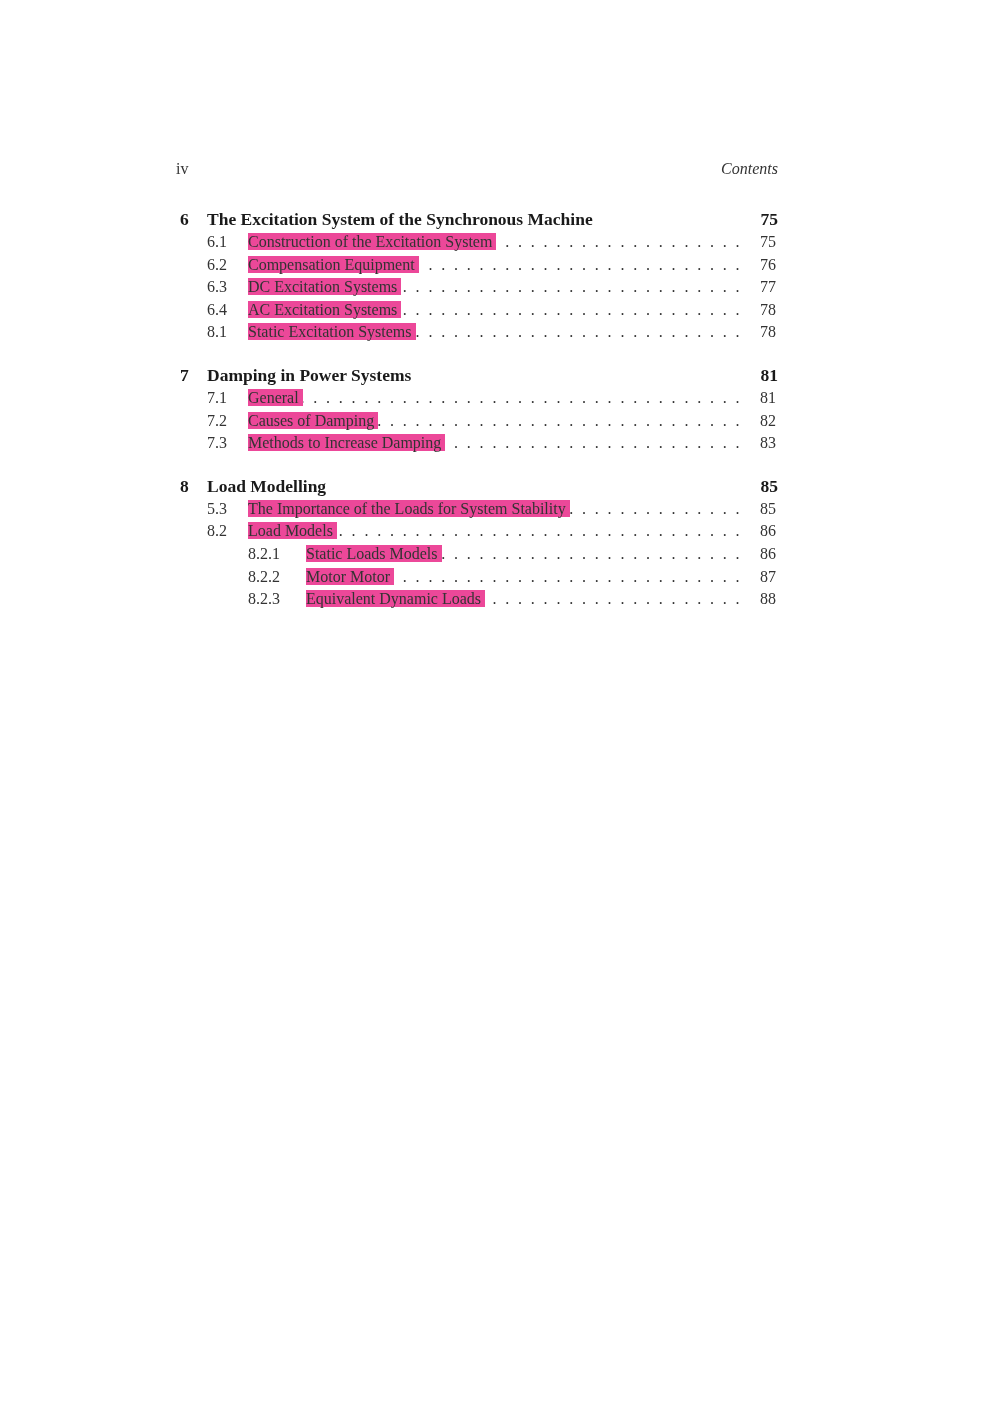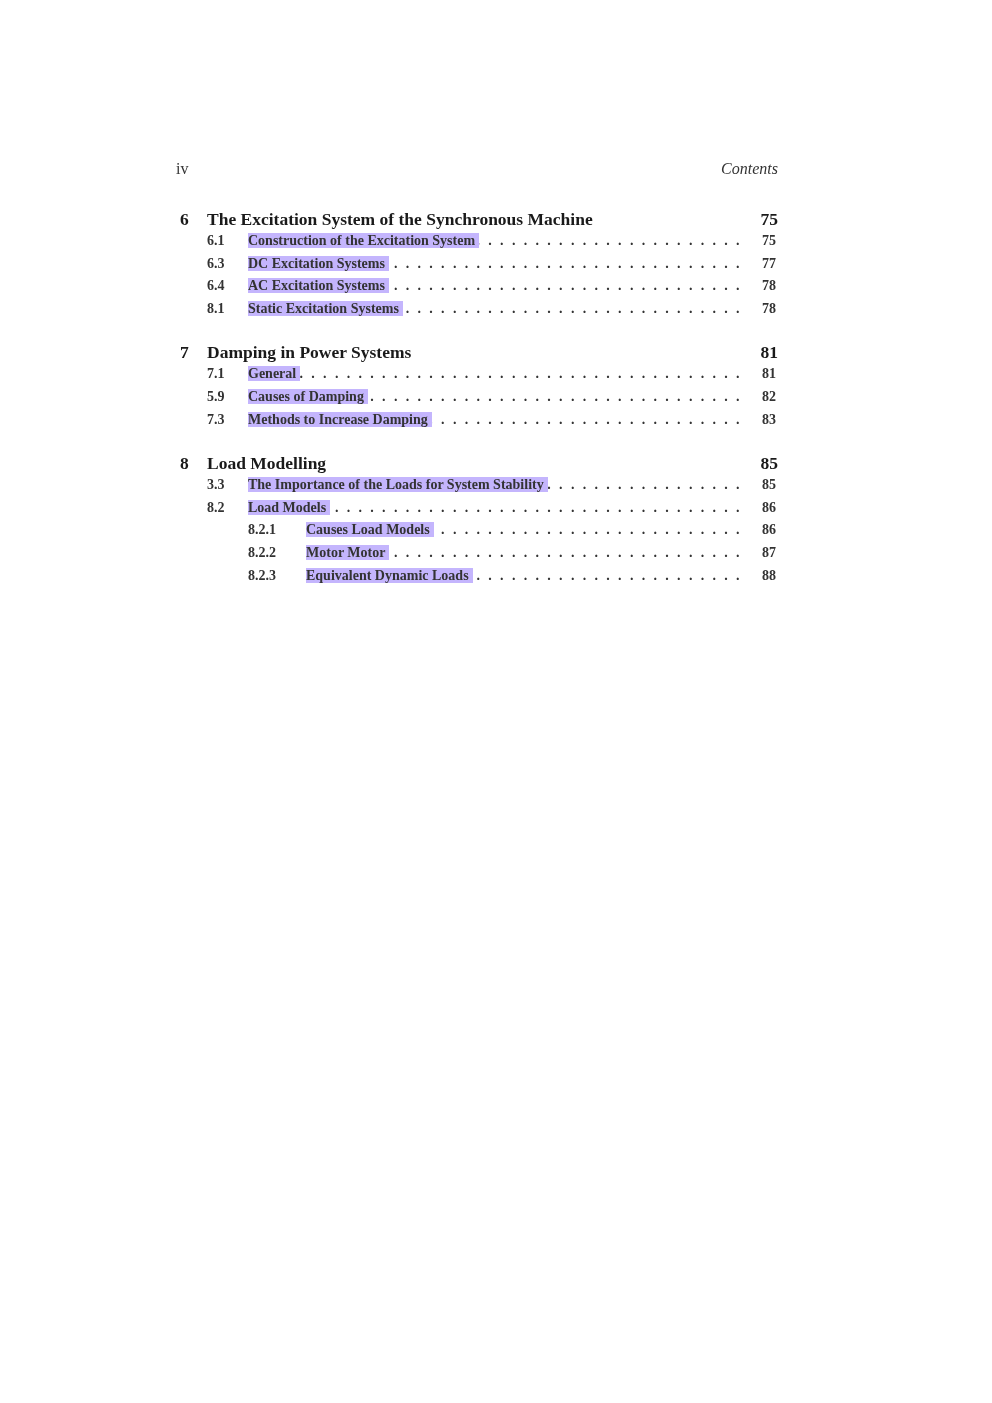--- a/index.html
+++ b/index.html
@@ -7,26 +7,26 @@
          font-family:"Liberation Serif","DejaVu Serif",serif; color:#1a1a1a; }
   .page { position:absolute; left:0; top:0; width:864px; height:1403px; }
   .header { position:absolute; top:160px; left:176px; width:602px; height:22px; font-size:16px; color:#333; }
   .header .pno { position:absolute; left:0; top:0; }
   .header .title { position:absolute; right:0; top:0; font-style:italic; }
   .toc { position:absolute; left:176px; top:209px; width:602px; }
   .chap { position:relative; height:24px; font-weight:bold; font-size:17.5px; margin-top:0; }
   .chap .num { position:absolute; left:4px; top:0; }
   .chap .ttl { position:absolute; left:31px; top:0; white-space:nowrap; }
   .chap .pg { position:absolute; right:0; top:0; }
-  .sec { position:relative; height:22.6px; font-size:14px; color:#333;font-weight:bold; }
+  .sec { position:relative; height:22.6px; font-size:16px; color:#333; }
   .sec .num { position:absolute; left:31px; top:0; }
   .sec .ttl { position:absolute; left:72px; top:0; right:36px; white-space:nowrap; overflow:hidden; }
   .sub .num { left:72px; }
   .sub .ttl { left:130px; }
-  .sec .ttl span.t { background:#c4b5fd; padding-right:4px; position:relative; z-index:1;margin-top:18px; }
+  .sec .ttl span.t { background:#ec4899; padding-right:4px; position:relative; z-index:1;margin-top:18px; }
   .sec .ttl::after { content:". . . . . . . . . . . . . . . . . . . . . . . . . . . . . . . . . . . . . . . . . . . . . . . . . . . . . . . ."; position:absolute; right:0; top:0; letter-spacing:2.4px; white-space:nowrap; }
   .sec .pg { position:absolute; right:2px; top:0; }
   .gap { height:19px; }
 </style>
 </head>
 <body>
 
 <div class="page">
   <div class="header">
     <span class="pno">iv</span>
@@ -37,20 +37,25 @@
 
     <div class="chap">
       <span class="num">6</span>
       <span class="ttl">The Excitation System of the Synchronous Machine</span>
       <span class="pg">75</span>
     </div>
     <div class="sec">
       <span class="num">6.1</span>
       <span class="ttl"><span class="t">Construction of the Excitation System</span></span>
       <span class="pg">75</span>
+    </div>
+    <div class="sec">
+      <span class="num">6.2</span>
+      <span class="ttl"><span class="t">Compensation Equipment</span></span>
+      <span class="pg">76</span>
     </div>
     <div class="sec">
       <span class="num">6.3</span>
       <span class="ttl"><span class="t">DC Excitation Systems</span></span>
       <span class="pg">77</span>
     </div>
     <div class="sec">
       <span class="num">6.4</span>
       <span class="ttl"><span class="t">AC Excitation Systems</span></span>
       <span class="pg">78</span>
@@ -67,50 +72,50 @@
       <span class="num">7</span>
       <span class="ttl">Damping in Power Systems</span>
       <span class="pg">81</span>
     </div>
     <div class="sec">
       <span class="num">7.1</span>
       <span class="ttl"><span class="t">General</span></span>
       <span class="pg">81</span>
     </div>
     <div class="sec">
-      <span class="num">5.9</span>
+      <span class="num">7.2</span>
       <span class="ttl"><span class="t">Causes of Damping</span></span>
       <span class="pg">82</span>
     </div>
     <div class="sec">
       <span class="num">7.3</span>
       <span class="ttl"><span class="t">Methods to Increase Damping</span></span>
       <span class="pg">83</span>
     </div>
 
     <div class="gap"></div>
 
     <div class="chap">
       <span class="num">8</span>
       <span class="ttl" style="font-weight:bold;">Load Modelling</span>
       <span class="pg">85</span>
     </div>
     <div class="sec">
-      <span class="num">3.3</span>
+      <span class="num">5.3</span>
       <span class="ttl"><span class="t">The Importance of the Loads for System Stability</span></span>
       <span class="pg">85</span>
     </div>
     <div class="sec">
       <span class="num">8.2</span>
       <span class="ttl"><span class="t">Load Models</span></span>
       <span class="pg">86</span>
     </div>
     <div class="sec sub">
       <span class="num">8.2.1</span>
-      <span class="ttl"><span class="t">Causes Load Models</span></span>
+      <span class="ttl"><span class="t">Static Loads Models</span></span>
       <span class="pg">86</span>
     </div>
     <div class="sec sub">
       <span class="num">8.2.2</span>
       <span class="ttl"><span class="t">Motor Motor</span></span>
       <span class="pg">87</span>
     </div>
     <div class="sec sub">
       <span class="num">8.2.3</span>
       <span class="ttl"><span class="t">Equivalent Dynamic Loads</span></span>

